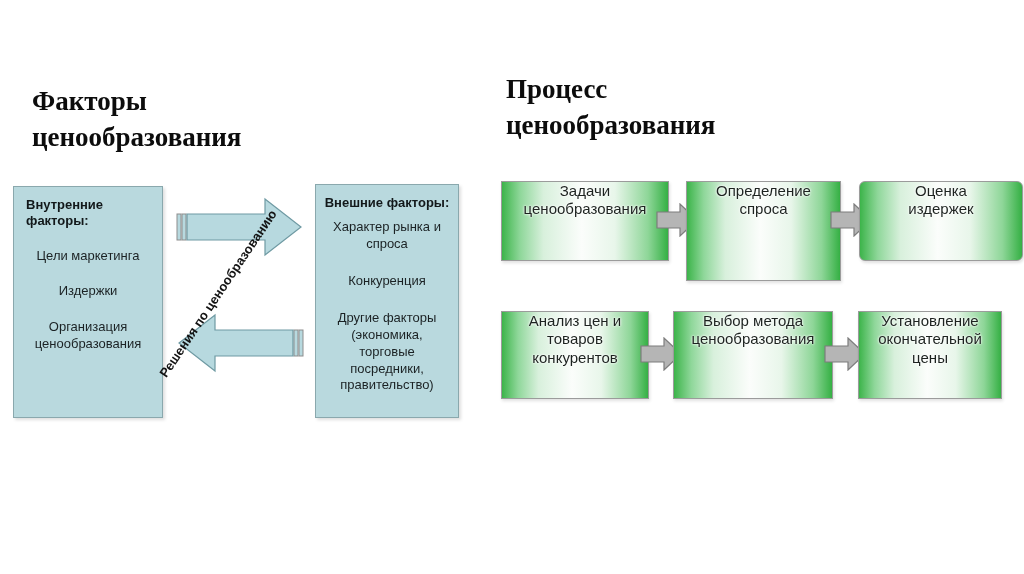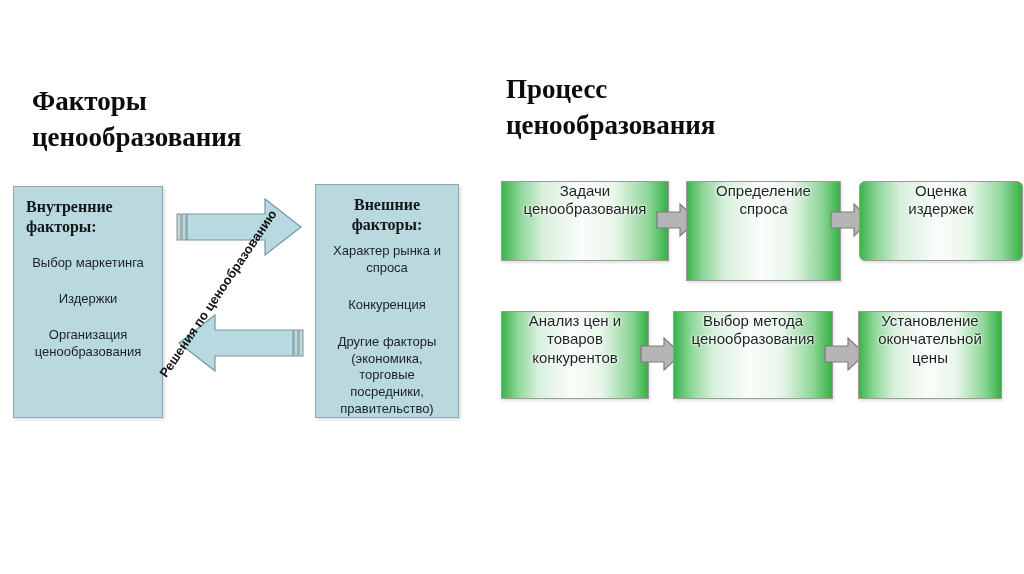--- a/index.html
+++ b/index.html
@@ -44,26 +44,25 @@
     border: 1px solid #8aa8ad;
     box-sizing: border-box;
     box-shadow: 2px 2px 3px rgba(0,0,0,0.13);
     padding: 10px 8px 8px 8px;
     text-align: center;
   }
   #box-internal { left: 13px;  top: 26px; width: 150px; height: 232px; }
   #box-external { left: 315px; top: 24px; width: 144px; height: 234px; }
 
   .factor-heading {
-    font-size: 16px;
+    font-size: 13px;
     font-weight: bold;
     color: #12181a;
     line-height: 1.25;
     margin: 0 0 4px 0;
-    font-family: Liberation Serif, serif;
   }
   #box-internal .factor-heading { text-align: left; padding-left: 4px; }
   .factor-item {
     font-size: 13px;
     color: #1b2224;
     line-height: 1.3;
     white-space: pre-line;
   }
   #box-internal .factor-list { margin-top: 18px; }
   #box-internal .factor-item { margin-bottom: 19px; }
@@ -145,21 +144,21 @@
 ценообразования</div>
 
 <div id="title-right" class="title">Процесс
 ценообразования</div>
 
 <div id="factors-diagram">
 
   <div id="box-internal" class="factor-box">
     <div class="factor-heading">Внутренние факторы:</div>
     <div class="factor-list">
-      <div class="factor-item">Выбор маркетинга</div>
+      <div class="factor-item">Цели маркетинга</div>
       <div class="factor-item">Издержки</div>
       <div class="factor-item">Организация
 ценообразования</div>
     </div>
   </div>
 
   <svg id="arrow-right" class="flow-arrow" viewBox="0 0 128 62">
     <rect x="1" y="18" width="4" height="26" fill="#b7d9df" stroke="#8d8d8d" stroke-width="1"></rect>
     <rect x="6" y="18" width="4" height="26" fill="#b7d9df" stroke="#8d8d8d" stroke-width="1"></rect>
     <path d="M11,18 L89,18 L89,3 L125,31 L89,59 L89,44 L11,44 Z" fill="#b7d9df" stroke="#6f9aa3" stroke-width="1.2" stroke-linejoin="miter"></path>

